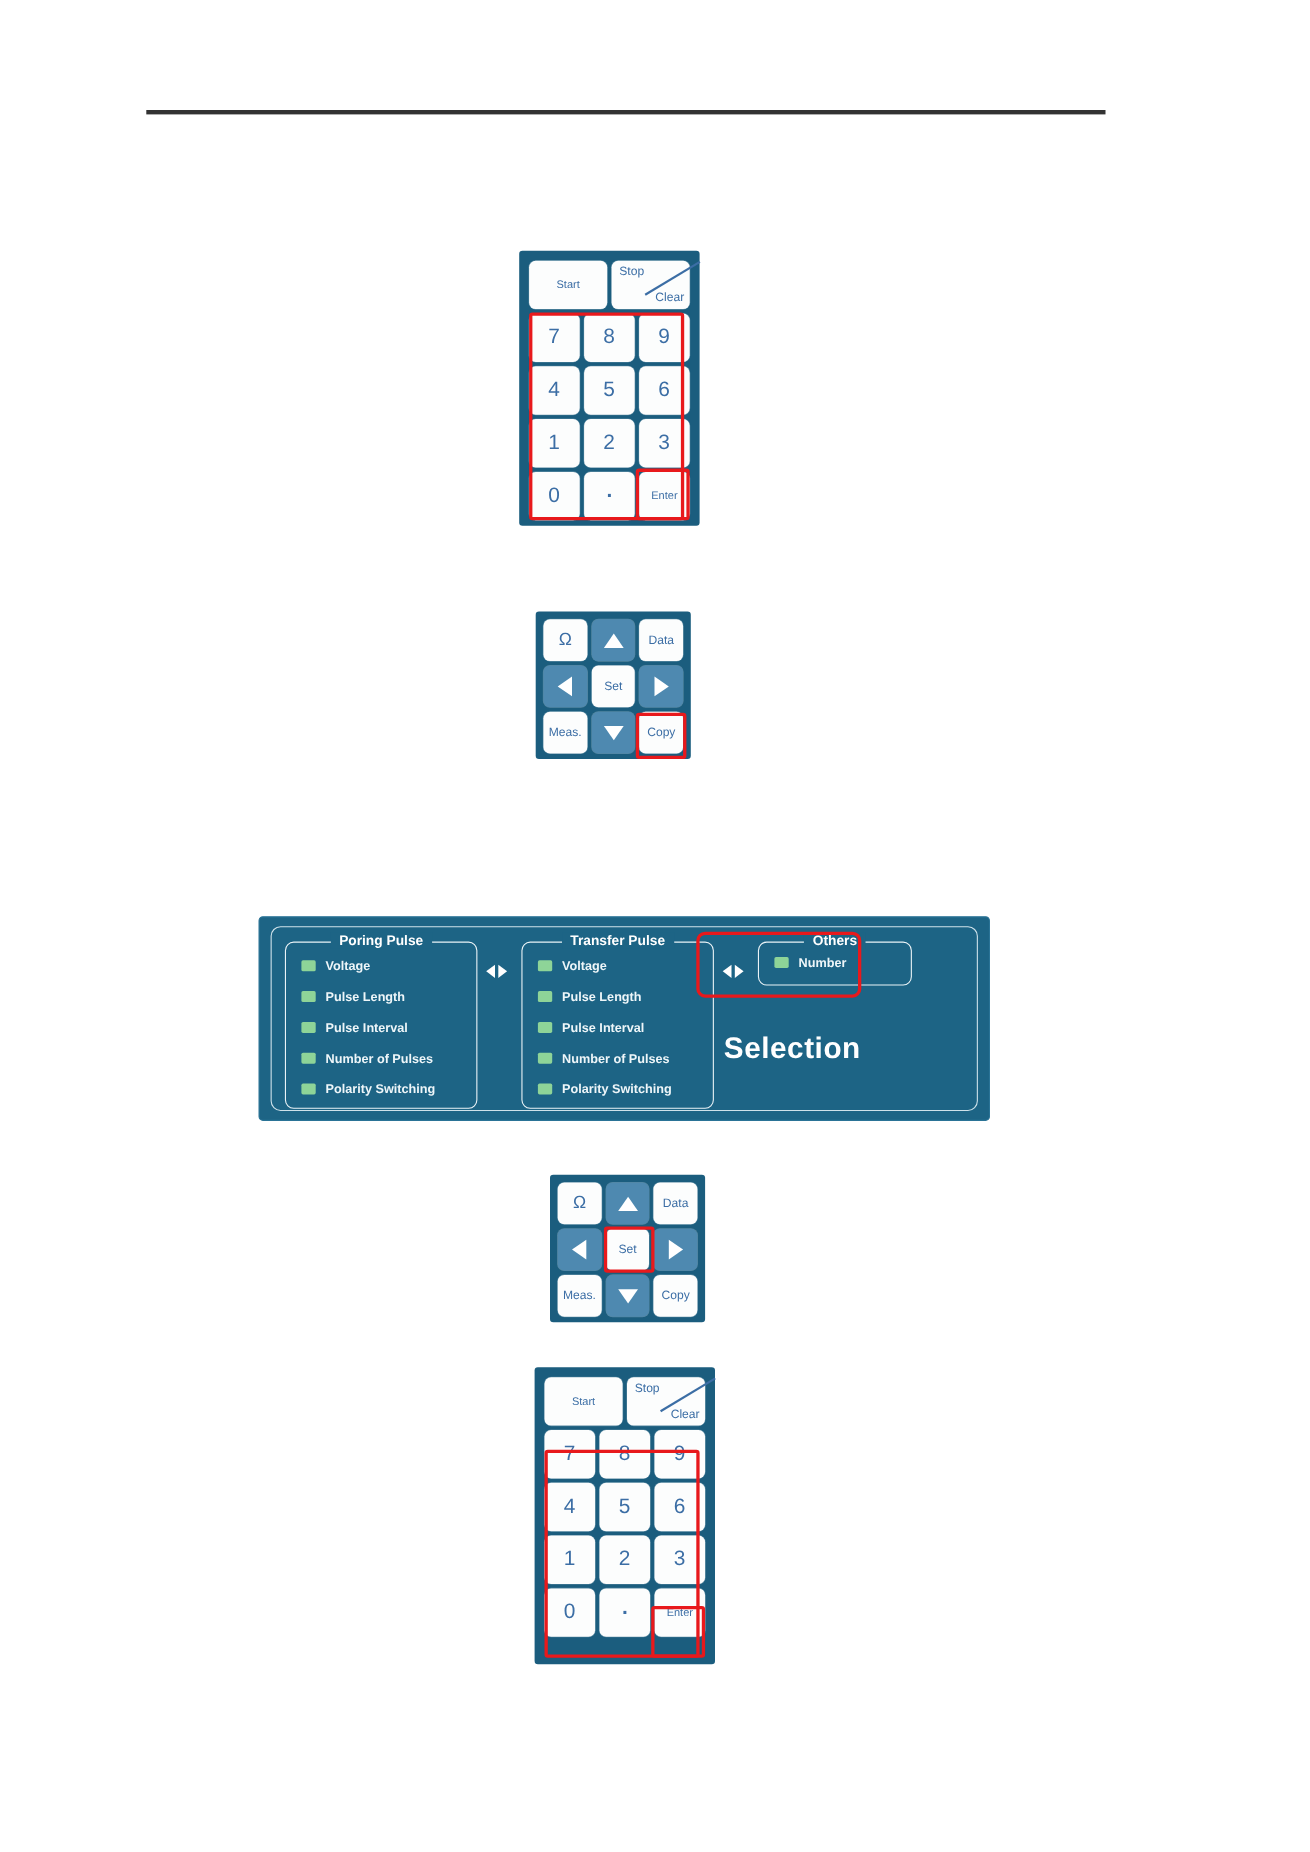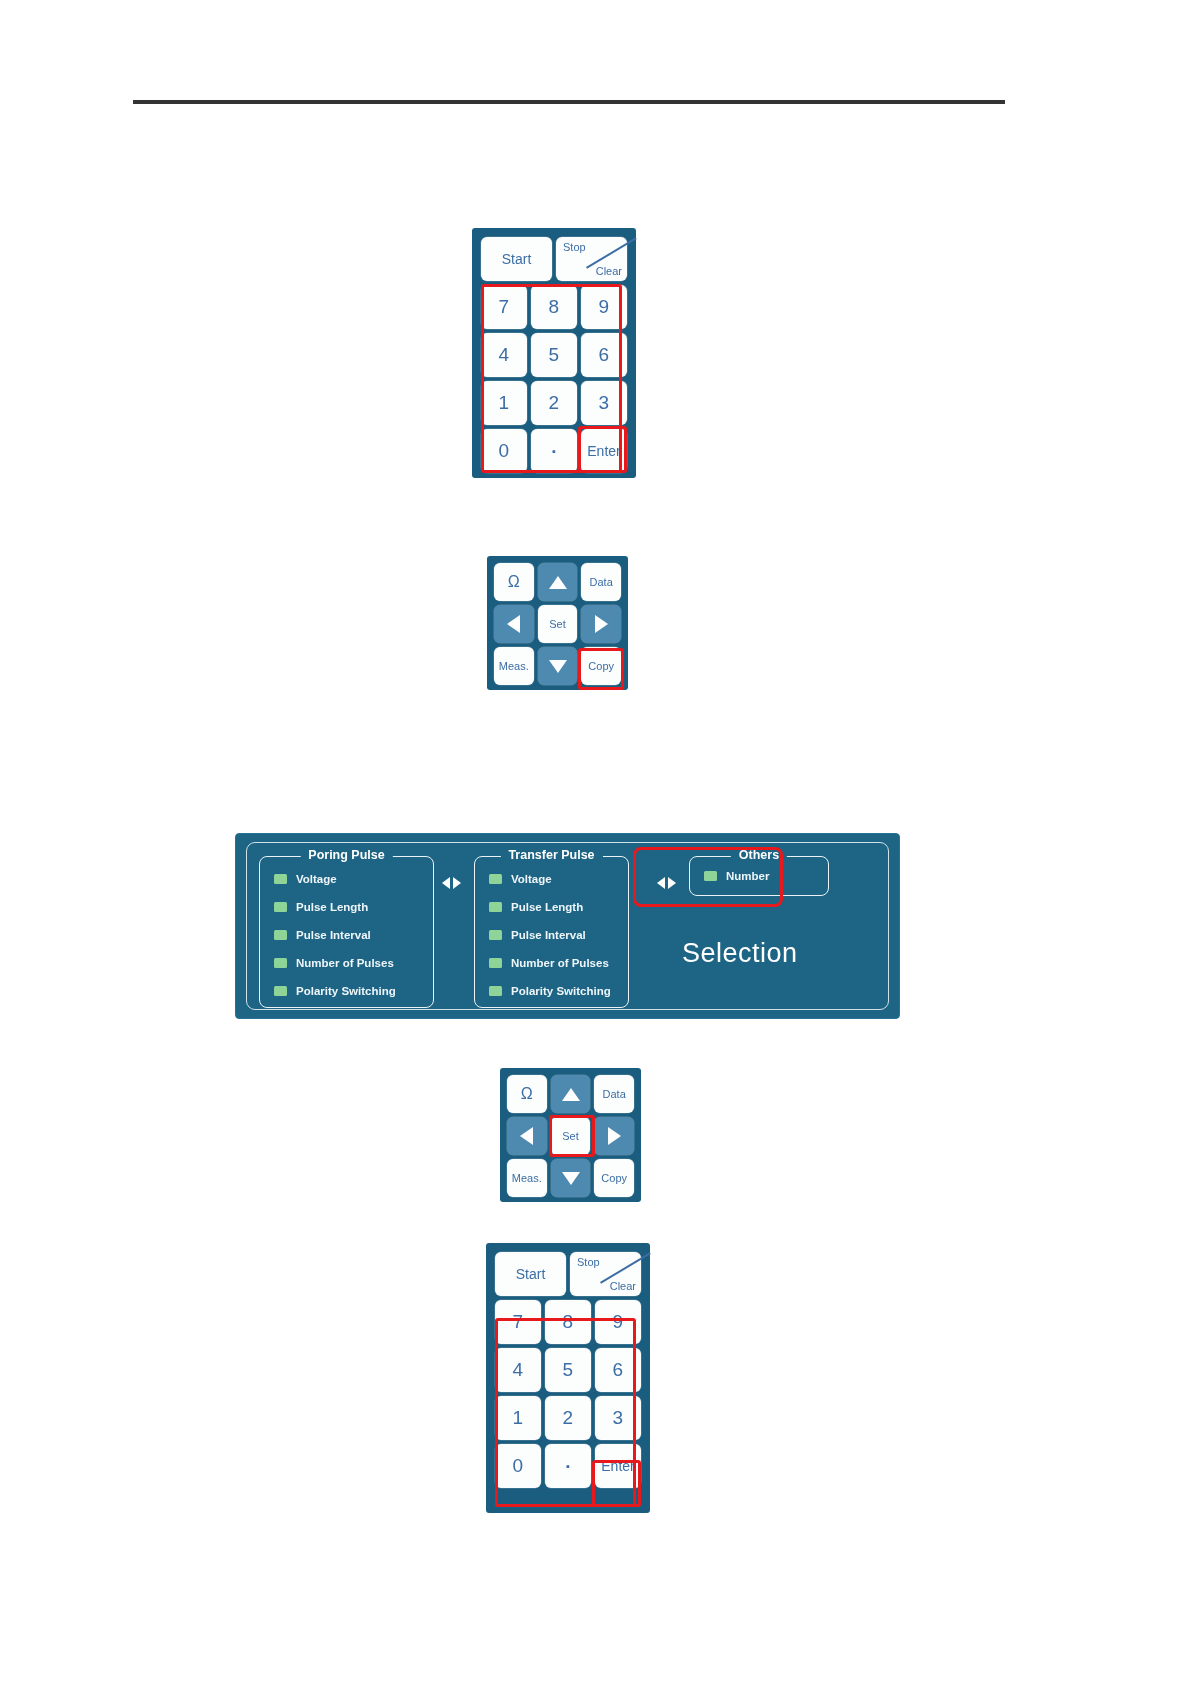--- a/index.html
+++ b/index.html
@@ -31,21 +31,21 @@
     border-radius:6px;
     margin:2px;
     display:flex;align-items:center;justify-content:center;
     color:#3c6ea5;
     box-sizing:border-box;
     position:relative;
     box-shadow:0 0 0 0.5px rgba(255,255,255,.25);
   }
   .key.blue{background:#4e89b0;color:#ffffff;}
   .key.num{font-size:19px;font-weight:400;letter-spacing:.5px;}
-  .key.small{font-size:14px;}
+  .key.small{font-size:10px;}
   .key.dot{font-size:19px;font-weight:700;line-height:0;padding-bottom:8px;}
 
   
   .kp-top .key{height:44px;}
   .kp-top .k-start{width:74px;}
   .kp-top .k-stop{width:74px;}
   .kp-grid .key{width:47px;height:44px;}
 
   
   .stopclear{position:relative;width:100%;height:100%;}
@@ -93,35 +93,34 @@
   .fieldset{
     position:absolute;border:1.5px solid #eaf3f7;border-radius:8px;
     box-sizing:border-box;
   }
   .fs-legend{
     position:absolute;top:-9px;left:50%;transform:translateX(-50%);
     background:#1d6485;padding:0 8px;color:#ffffff;
     font-size:12.5px;font-weight:700;white-space:nowrap;
   }
   .opt{
-    display:flex;align-items:center;position:absolute;left:14px;
+    display:flex;position:absolute;left:14px;
   }
   .led{
     width:13px;height:10px;background:#8ed498;border-radius:1.5px;
     margin-right:9px;flex:none;
   }
   .opt-label{color:#eef6f9;font-size:11.5px;font-weight:700;white-space:nowrap;}
   .lr-arrows{position:absolute;display:flex;align-items:center;gap:3px;}
   .mini-arrow{width:0;height:0;}
   .mini-arrow.l{border-top:6px solid transparent;border-bottom:6px solid transparent;border-right:8px solid #ffffff;}
   .mini-arrow.r{border-top:6px solid transparent;border-bottom:6px solid transparent;border-left:8px solid #ffffff;}
   .selection-word{
-    position:absolute;color:#ffffff;font-size:27px;font-weight:400;
+    position:absolute;color:#ffffff;font-size:27px;font-weight:700;
     letter-spacing:.5px;
-    margin-left:24px;
   }
 </style>
 </head>
 <body>
 
 <div class="page">
 
   <div class="header-rule"></div>
 
   <div class="keypad kp-fig1" style="left:472px;top:228px;width:164px;height:250px;">
@@ -212,21 +211,21 @@
         <span class="led"></span>
         <span class="opt-label">Polarity Switching</span>
       </div>
     </div>
 
     <div class="lr-arrows" style="left:206px;top:43px;">
       <span class="mini-arrow l"></span>
       <span class="mini-arrow r"></span>
     </div>
 
-    <div class="fieldset" style="left:238px;top:22px;width:155px;height:152px;">
+    <div class="fieldset" style="left:238px;top:22px;width:175px;height:152px;">
       <span class="fs-legend">Transfer Pulse</span>
       <div class="opt" style="top:16px;">
         <span class="led"></span>
         <span class="opt-label">Voltage</span>
       </div>
       <div class="opt" style="top:44px;">
         <span class="led"></span>
         <span class="opt-label">Pulse Length</span>
       </div>
       <div class="opt" style="top:72px;">

